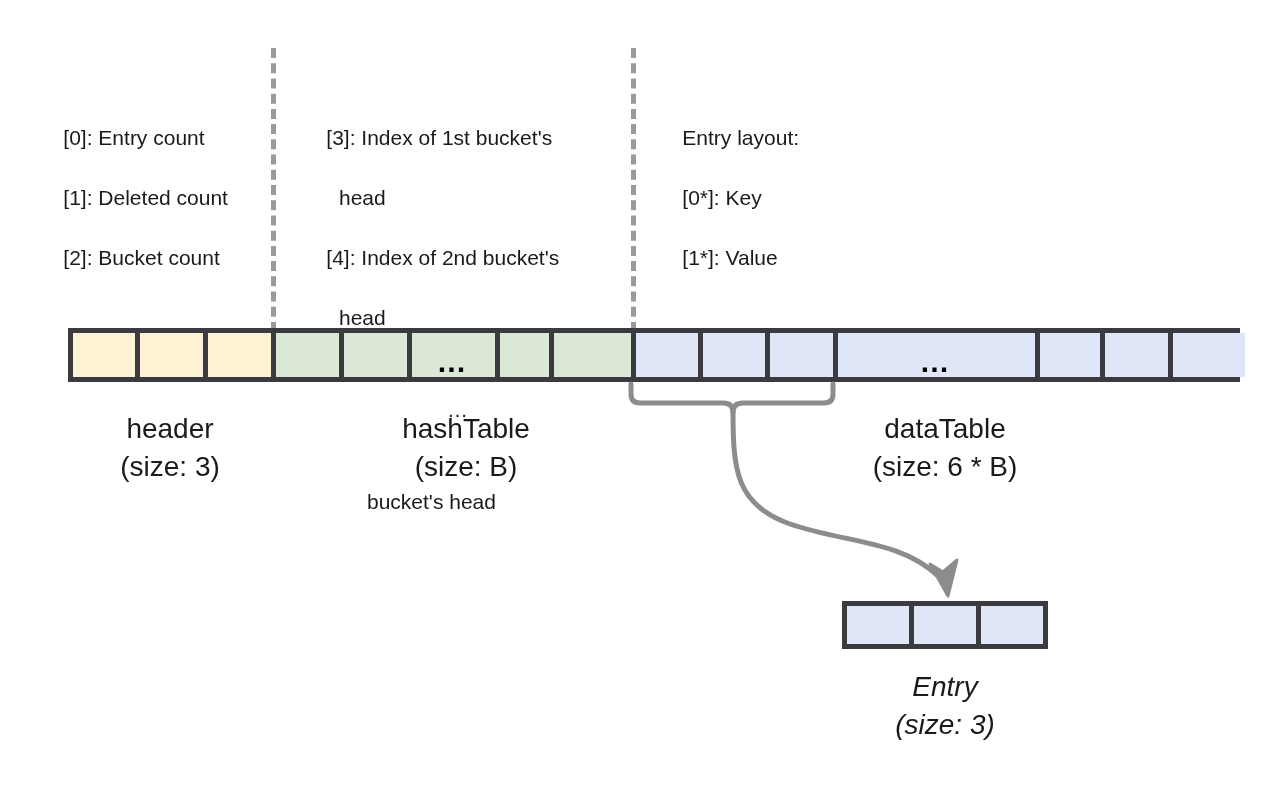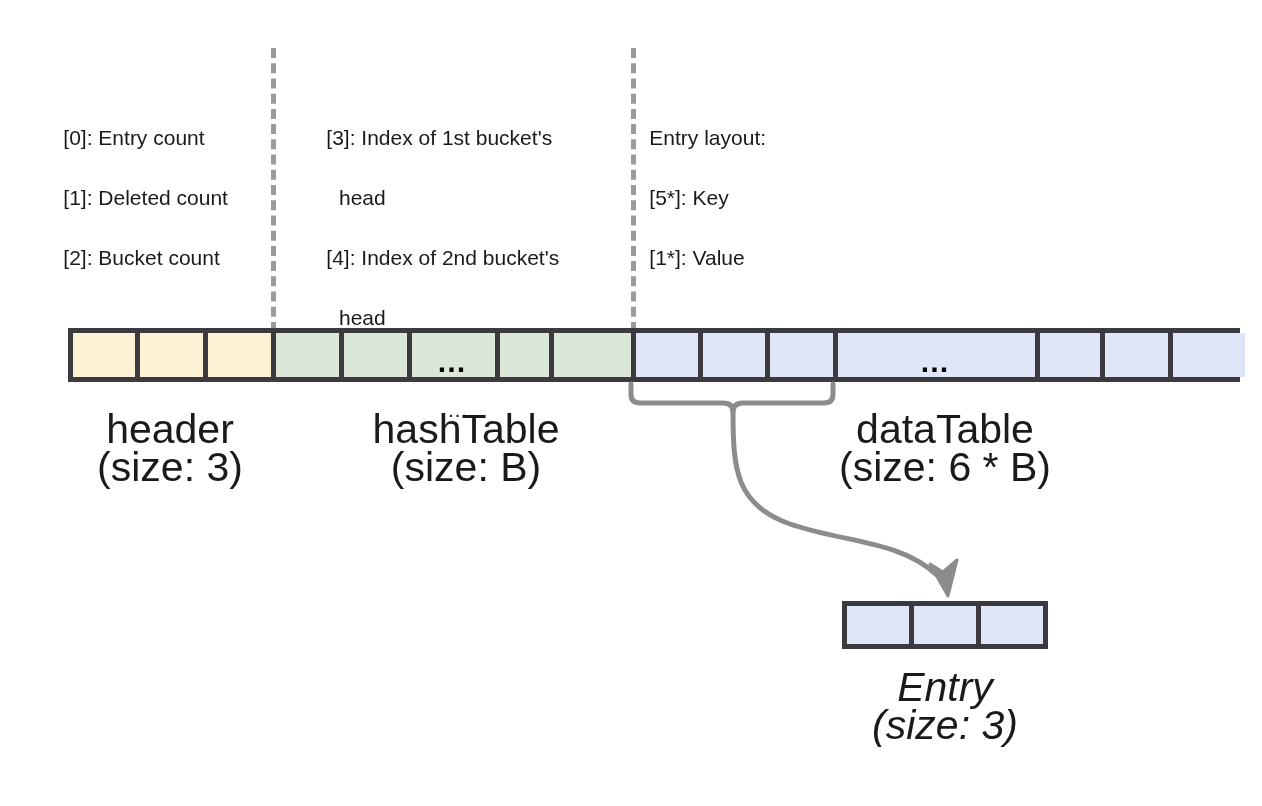--- a/index.html
+++ b/index.html
@@ -24,21 +24,21 @@
   
   .note {
     position: absolute;
     font-size: 21px;
     line-height: 30px;
     color: #1a1a1a;
     white-space: pre-wrap;
   }
   .note-header   { left: 40px;  top: 93px;  width: 225px; }
   .note-hash     { left: 303px; top: 93px;  width: 310px; }
-  .note-entry    { left: 626px; top: 93px;  width: 420px; }
+  .note-entry    { left: 659px; top: 93px;  width: 420px; }
 
   .note .indent1 { display: block; padding-left: 36px; }
   .note .indent2 { display: block; padding-left: 64px; }
   .note .dots-line {
     display: block;
     text-align: center;
     padding-left: 0;
     line-height: 34px;
     letter-spacing: 1px;
   }
@@ -89,21 +89,21 @@
     font-weight: 700;
     letter-spacing: 4px;
     color: #000000;
     padding-bottom: 2px;
     user-select: none;
   }
 
   
   .caption {
     position: absolute;
-    font-size: 41px;
+    font-size: 28px;
     line-height: 38px;
     text-align: center;
     color: #1a1a1a;
     white-space: pre;
   }
   .caption-header { left: 60px;  top: 410px; width: 220px; }
   .caption-hash   { left: 346px; top: 410px; width: 240px; }
   .caption-data   { left: 820px; top: 410px; width: 250px; }
   .caption-entry  { left: 820px; top: 668px; width: 250px; font-style: italic; }
 
@@ -141,25 +141,26 @@
     <span>[1]: Deleted count</span><br>
     <span>[2]: Bucket count</span>
   </div>
 
   <div class="note note-hash">
     <span>[3]: Index of 1st bucket's</span>
     <span class="indent1">head</span>
     <span>[4]: Index of 2nd bucket's</span>
     <span class="indent1">head</span>
     <span class="dots-line">…</span>
+    <span class="indent2">bucket's head</span>
   </div>
 
   <div class="note note-entry">
     <span>Entry layout:</span><br>
-    <span>[5*]: Key</span><br>
+    <span>[0*]: Key</span><br>
     <span>[1*]: Value</span><br>
     <span class="footnote">* Indexes are relative to entry's sub-array</span>
   </div>
 
   <div class="vdash vdash-1"></div>
   <div class="vdash vdash-2"></div>
 
   <div class="array-bar" id="array-bar">
       <div class="cell header" style="flex: 0 0 67px;"></div>
       <div class="cell header" style="flex: 0 0 68px;"></div>

